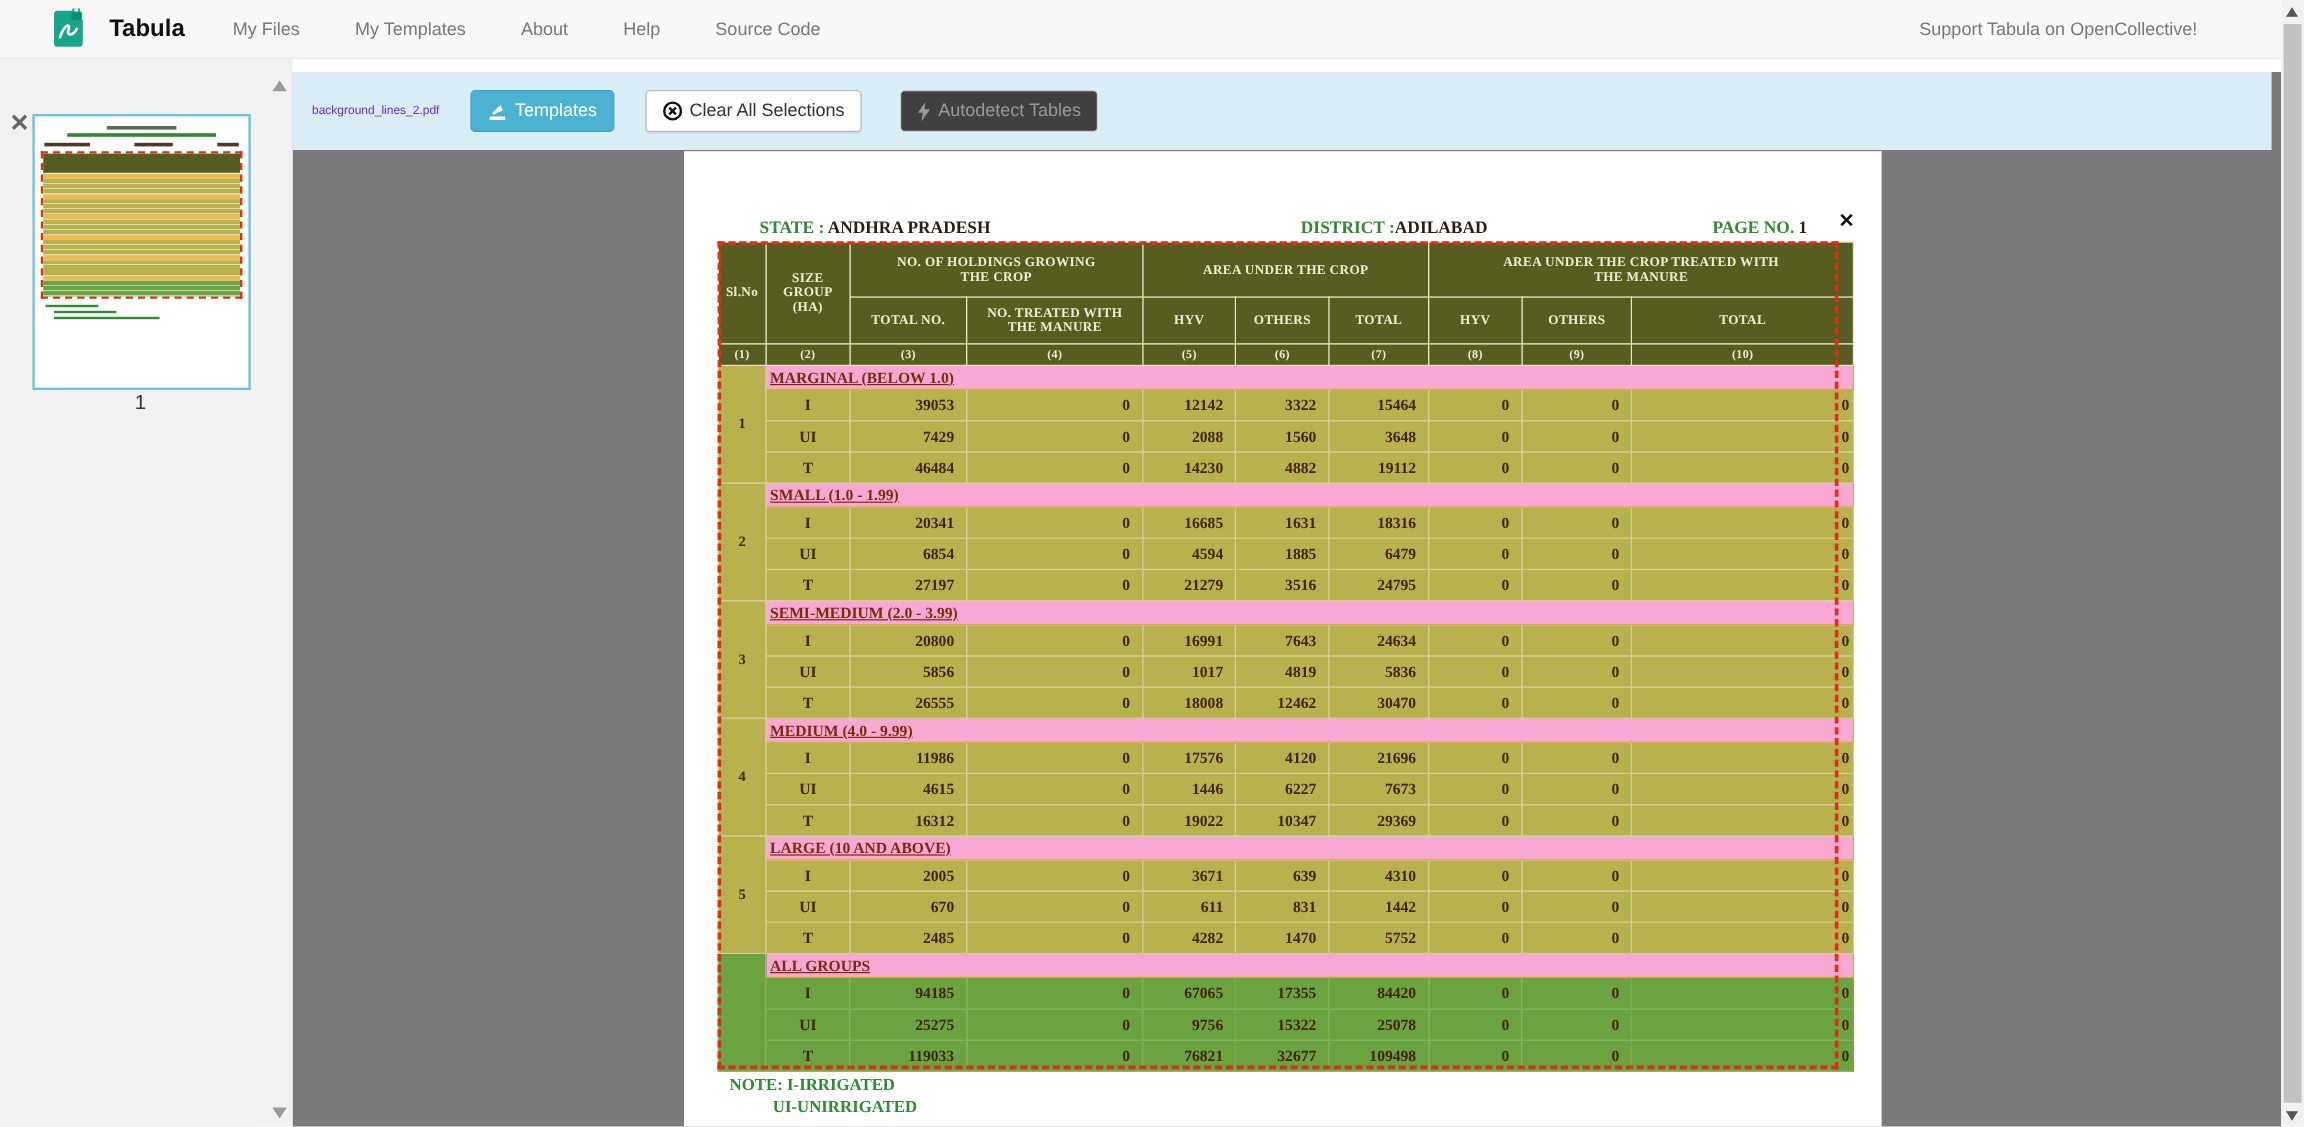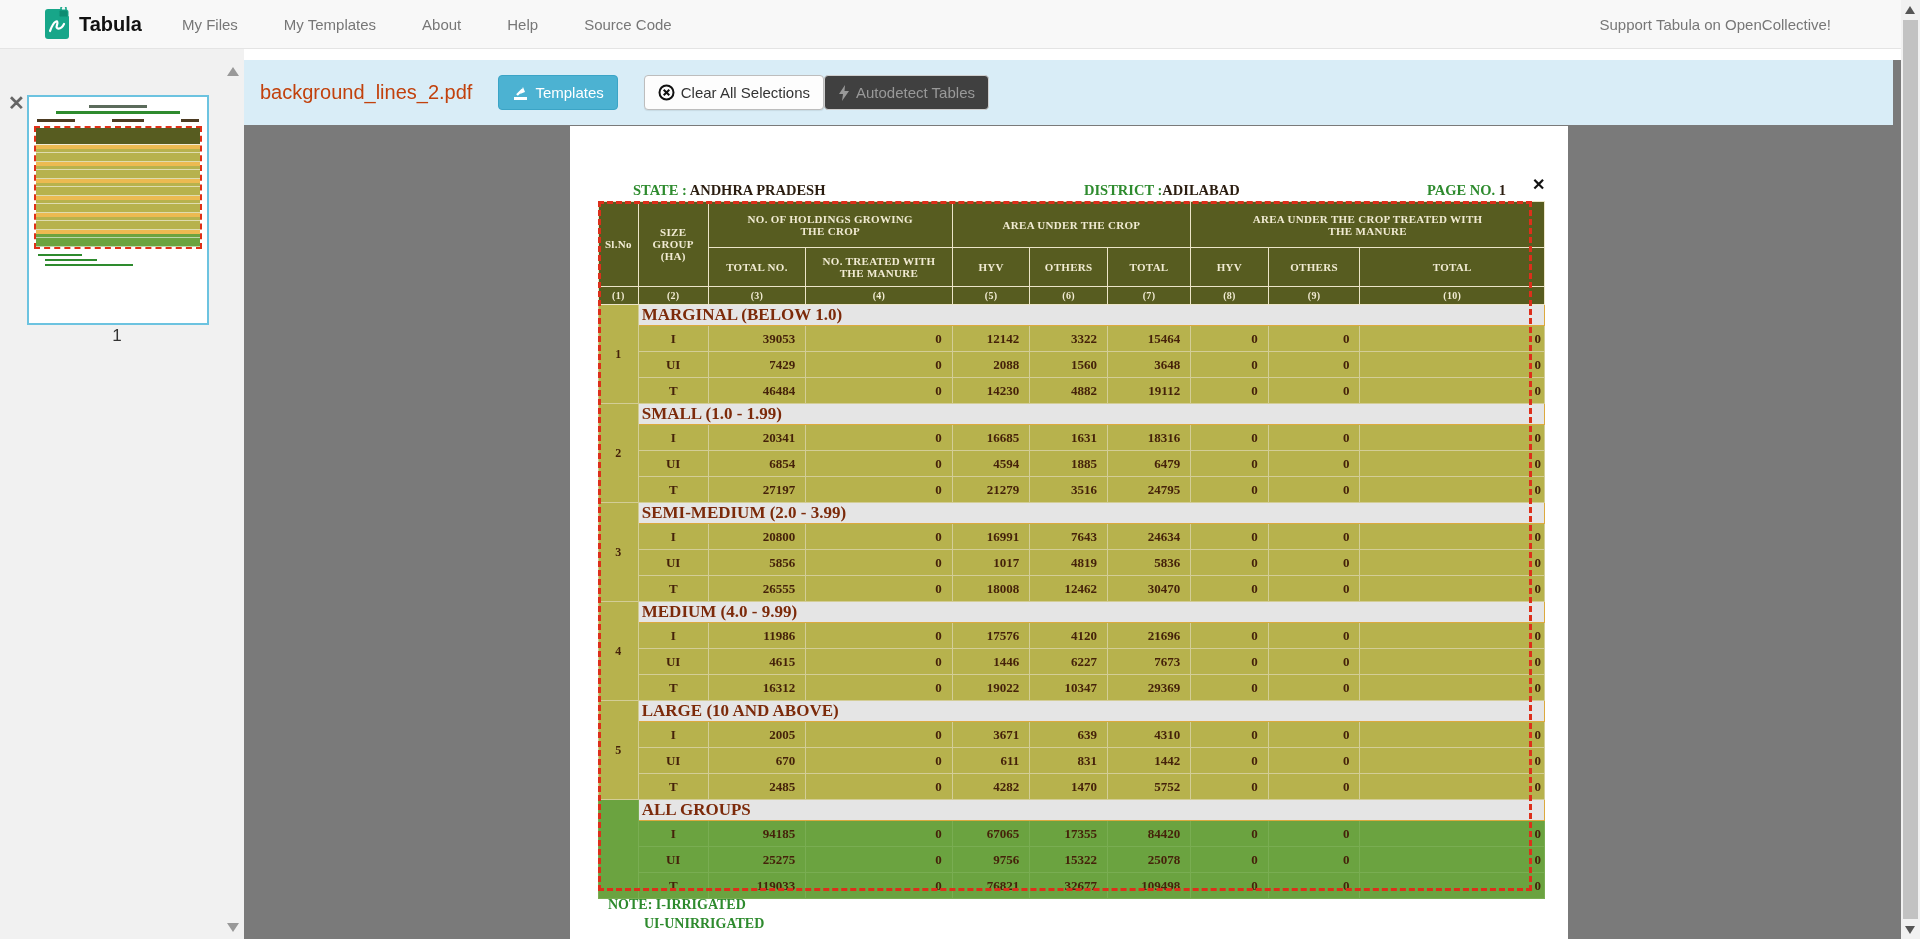--- a/index.html
+++ b/index.html
@@ -2,21 +2,21 @@
 <html><head>
 <meta charset="utf-8">
 <style>
   html,body{margin:0;padding:0;background:#fff;}
   .stage{position:relative;width:1920px;height:939px;overflow:hidden;background:#fff;
          font-family:"Liberation Sans",sans-serif;}
 
   
   .navbar{position:absolute;left:0;top:0;width:1901px;height:49px;background:#f8f8f8;
           border-bottom:1px solid #e4e4e4;display:flex;align-items:center;box-sizing:border-box;}
-  .brand{display:flex;align-items:center;gap:7px;margin-left:42px;}
+  .brand{display:flex;align-items:center;gap:19px;margin-left:42px;}
   .brand-title{font-size:20px;font-weight:bold;color:#111;}
   .menu{display:flex;gap:46px;margin-left:40px;}
   .menu a{color:#777;font-size:15px;text-decoration:none;cursor:pointer;}
   .support{margin-left:auto;margin-right:70px;color:#777;font-size:15px;text-decoration:none;cursor:pointer;}
 
   
   .win-scrollbar{position:absolute;left:1901px;top:0;width:19px;height:939px;background:#f1f1f1;}
   .ws-thumb{position:absolute;left:2px;top:20px;width:15px;height:899px;background:#c2c2c2;}
   .ws-arrow{position:absolute;left:4px;width:0;height:0;border-left:5px solid transparent;border-right:5px solid transparent;}
   .ws-arrow.up{top:6px;border-bottom:8px solid #555;}
@@ -43,25 +43,25 @@
   .thumb-caption{position:absolute;left:27px;top:277px;width:180px;text-align:center;font-size:17px;color:#333;}
   .sb-arrow{position:absolute;left:227px;width:0;height:0;border-left:6px solid transparent;border-right:6px solid transparent;cursor:pointer;}
   .sb-arrow.up{top:18px;border-bottom:9px solid #999;}
   .sb-arrow.down{top:874px;border-top:9px solid #999;}
 
   
   .viewer{position:absolute;left:244px;top:49px;width:1657px;height:890px;background:#fff;}
   .viewer-dark{position:absolute;left:0;top:11px;width:1657px;height:879px;background:#7a7a7a;}
   .toolbar{position:absolute;left:0;top:11px;width:1649px;height:65px;background:#d9edf7;
            display:flex;align-items:center;padding-left:16px;box-sizing:border-box;}
-  .filename{font-size:20px;color:#c2410c;margin-right:26px;}
+  .filename{font-size:10px;color:#6d28d9;margin-right:26px;}
   .btn{display:inline-flex;align-items:center;gap:6px;font-size:15px;border-radius:4px;
        padding:8px 13px;border:1px solid transparent;cursor:pointer;font-family:"Liberation Sans",sans-serif;}
   .btn-info{background:#4cb2d2;border-color:#3ba4c6;color:#fff;margin-right:26px;}
-  .btn-default{background:#fdfdfd;border-color:#bdbdbd;color:#333;
+  .btn-default{background:#fdfdfd;border-color:#bdbdbd;color:#333;margin-right:32px;
                box-shadow:0 1px 1px rgba(0,0,0,.08);}
   .btn-disabled{background:#404040;border-color:#cfcfcf;color:#999;cursor:default;}
   .btn-success{background:#5cb85c;border-color:#4cae4c;color:#fff;margin-left:auto;margin-right:38px;}
   .icon-svg{display:block;}
 
   
   .pdf-page{position:absolute;left:326px;top:77px;width:998px;height:814px;background:#fff;cursor:crosshair;}
   .pdf-serif{font-family:"Liberation Serif",serif;font-weight:bold;}
   .pdf-title{position:absolute;top:15px;left:0;width:100%;text-align:center;font-size:15px;color:#2e8b2e;letter-spacing:.2px;}
   .pdf-meta{position:absolute;top:56px;left:0;width:100%;font-size:14.5px;}
@@ -72,21 +72,21 @@
   
   .dtable{position:absolute;left:28px;top:75px;width:947px;border-collapse:collapse;table-layout:fixed;
           font-family:"Liberation Serif",serif;font-weight:bold;}
   .dtable thead th{background:#575c20;color:#f1ebd3;border:1px solid #ece5c8;white-space:pre-line;
                    font-size:11px;font-weight:bold;letter-spacing:.3px;padding:1px 2px;}
   .dtable thead tr:nth-child(1) th{height:43px;}
   .dtable thead tr:nth-child(2) th{height:36px;}
   .dtable thead tr.nums th{height:15px;font-size:10px;}
   .dtable td{border:1px solid #d3cd96;color:#45220a;font-size:13px;padding:0 2px;}
   tr.band-row{height:20px;}
-  td.group-band-cell{background:#e5e5e5;color:#7c2a0a;font-size:17px;padding-left:3px;border-color:#dca93e;}
+  td.group-band-cell{background:#f9a8d4;color:#7c2a0a;font-size:13px;padding-left:3px;border-color:#dca93e;text-decoration:underline;}
   td.slno-cell{background:#b7b24d;text-align:center;font-size:12px;}
   td.slno-cell.all{background:#6ba340;border-color:#79ad52;}
   tr.data-row{height:26px;}
   tr.data-row td{background:#b7b24d;}
   tr.data-row td.label-cell{text-align:center;}
   tr.data-row td.num-cell{text-align:right;padding-right:10px;}
   tr.data-row td.num-cell:last-child{padding-right:3px;}
   tr.data-row.all td{background:#6ba340;border-color:#79ad52;}
 
   .selection{position:absolute;left:28px;top:75px;width:934px;height:690px;border:3px dashed #dd2f1b;

